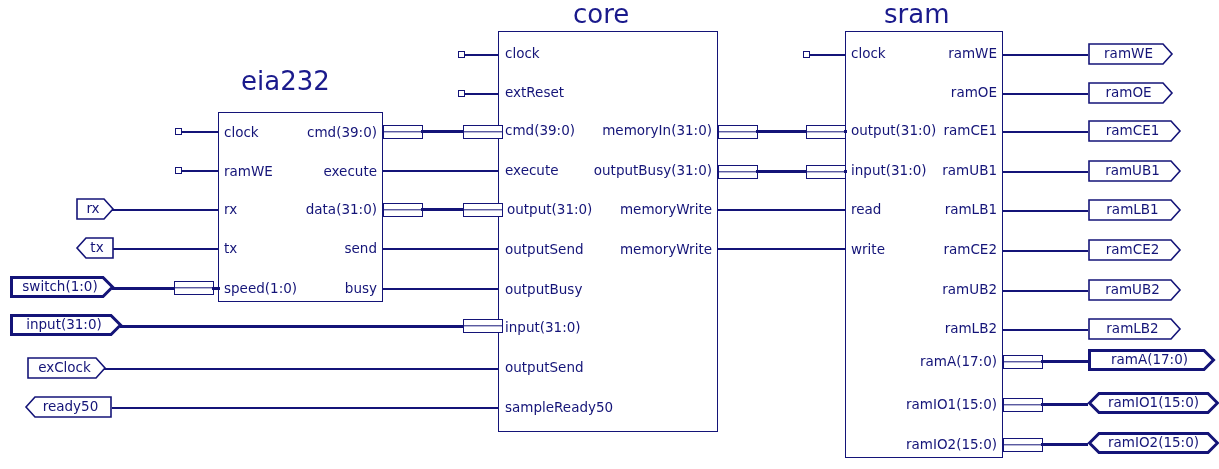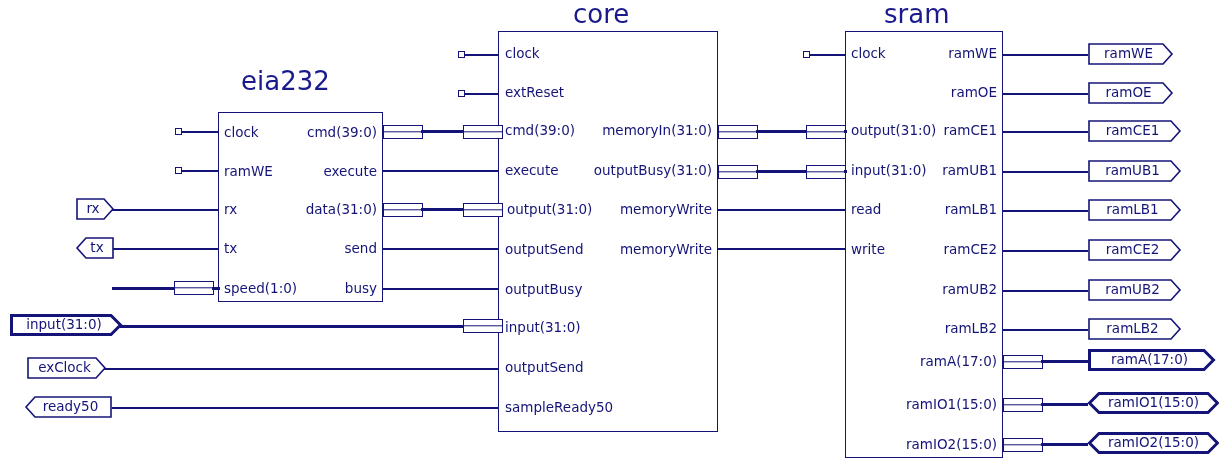--- a/index.html
+++ b/index.html
@@ -171,20 +171,26 @@
     <span class="ptxt" style="width:100%;text-align:center;padding-right:9px;">rx</span>
   </div>
 
   <div class="port" style="left:76px;top:237px;width:38px;">
     <svg viewBox="0 0 38 22" preserveAspectRatio="none">
       <path d="M10,1 L37,1 L37,21 L10,21 L1,11 Z" fill="#fff" stroke="#141478" stroke-width="1.6"></path>
     </svg>
     <span class="ptxt" style="width:100%;text-align:center;padding-left:9px;">tx</span>
   </div>
 
+  <div class="port" style="left:10px;top:276px;width:104px;">
+    <svg viewBox="0 0 104 22" preserveAspectRatio="none">
+      <path d="M1.5,1.5 L93,1.5 L102.5,11 L93,20.5 L1.5,20.5 Z" fill="#fff" stroke="#141478" stroke-width="3"></path>
+    </svg>
+    <span class="ptxt" style="width:100%;text-align:center;padding-right:9px;">switch(1:0)</span>
+  </div>
 
   <div class="port" style="left:10px;top:314px;width:112px;">
     <svg viewBox="0 0 112 22" preserveAspectRatio="none">
       <path d="M1.5,1.5 L101,1.5 L110.5,11 L101,20.5 L1.5,20.5 Z" fill="#fff" stroke="#141478" stroke-width="3"></path>
     </svg>
     <span class="ptxt" style="width:100%;text-align:center;padding-right:9px;">input(31:0)</span>
   </div>
 
   <div class="port" style="left:27px;top:357px;width:79px;">
     <svg viewBox="0 0 79 22" preserveAspectRatio="none">

